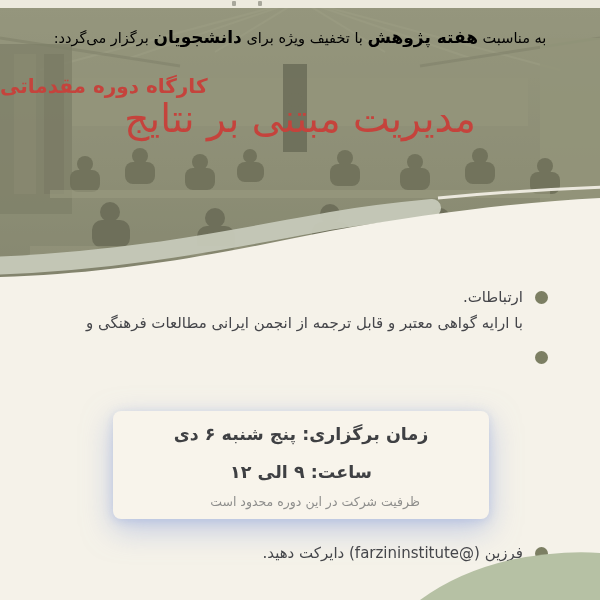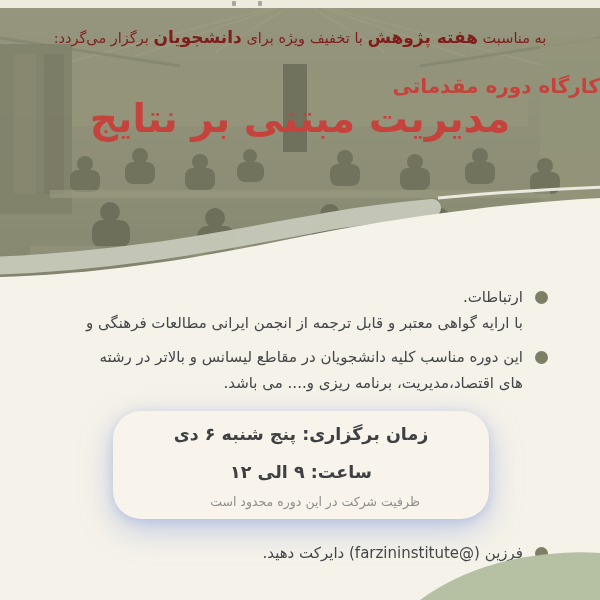--- a/index.html
+++ b/index.html
@@ -11,40 +11,40 @@
   .top-strip .mark{position:absolute;top:1px;height:5px;width:4px;background:#a8a79b;border-radius:1px;}
 
   
   .photo{position:absolute;top:8px;left:0;width:600px;height:292px;}
   .photo svg{display:block;}
 
   
   .wave{position:absolute;top:185px;left:0;width:600px;height:115px;pointer-events:none;}
 
   
-  .banner{position:absolute;top:27px;left:0;width:600px;text-align:center;color:#7f1d1d;
+  .banner{position:absolute;top:27px;left:0;width:600px;text-align:center;color:#000000;
           font-size:14.5px;letter-spacing:0;direction:rtl;}
   .banner .seg-bold{font-weight:700;font-size:17px;}
-  .title-small{position:absolute;top:74px;left:0;width:600px;text-align:right;
+  .title-small{position:absolute;top:74px;left:0;width:600px;text-align:left;
                font-size:20px;font-weight:700;color:#c5433c;}
   .title-large{position:absolute;top:96px;left:0;width:600px;text-align:center;
-               font-size:39px;font-weight:700;color:#c5433c;letter-spacing:0.5px;}
+               font-size:39px;font-weight:400;color:#c5433c;letter-spacing:0.5px;}
 
   
   .bullet{position:absolute;right:52px;width:486px;display:flex;align-items:flex-start;direction:rtl;}
   .bullet .dot{flex:0 0 13px;width:13px;height:13px;border-radius:50%;background:#7c7f63;margin-top:7px;margin-left:12px;}
   .bullet .lines{color:#45464a;font-size:15px;line-height:26px;text-align:right;}
 
   .bullet-1{top:284px;}
   .bullet-2{top:344px;}
   .bullet-3{top:540px;}
 
   
   .card{position:absolute;top:411px;left:113px;width:376px;height:108px;background:#f8f4eb;
-        border-radius:28px;box-shadow:0 10px 30px rgba(146,166,221,0.55),0 2px 10px rgba(146,166,221,0.35);
+        border-radius:8px;box-shadow:0 10px 30px rgba(146,166,221,0.55),0 2px 10px rgba(146,166,221,0.35);
         display:flex;flex-direction:column;align-items:center;justify-content:center;direction:rtl;}
   .card .card-line{font-size:17.5px;font-weight:700;color:#3f4043;line-height:26px;}
   .card .card-line + .card-line{margin-top:12px;}
   .card .card-note{margin-top:9px;font-size:12.5px;color:#8e8e8c;margin-left:28px;}
 
   
   .blob{position:absolute;right:0;bottom:0;width:180px;height:50px;}
 </style>
 </head>
 <body>
@@ -148,24 +148,20 @@
   <div class="bullet bullet-1">
     <span class="dot"></span>
     <div class="lines">
       <div>ارتباطات.</div>
       <div>با ارایه گواهی معتبر و قابل ترجمه از انجمن ایرانی مطالعات فرهنگی و</div>
     </div>
   </div>
 
   <div class="bullet bullet-2">
     <span class="dot"></span>
-    <div class="lines">
-      <div>این دوره مناسب کلیه دانشجویان در مقاطع لیسانس و بالاتر در رشته</div>
-      <div>های اقتصاد،مدیریت، برنامه ریزی و.... می باشد.</div>
-    </div>
   </div>
 
   <div class="card">
     <div class="card-line">زمان برگزاری: پنج شنبه ۶ دی</div>
     <div class="card-line">ساعت: ۹ الی ۱۲</div>
     <div class="card-note">ظرفیت شرکت در این دوره محدود است</div>
   </div>
 
   <div class="bullet bullet-3">
     <span class="dot"></span>

